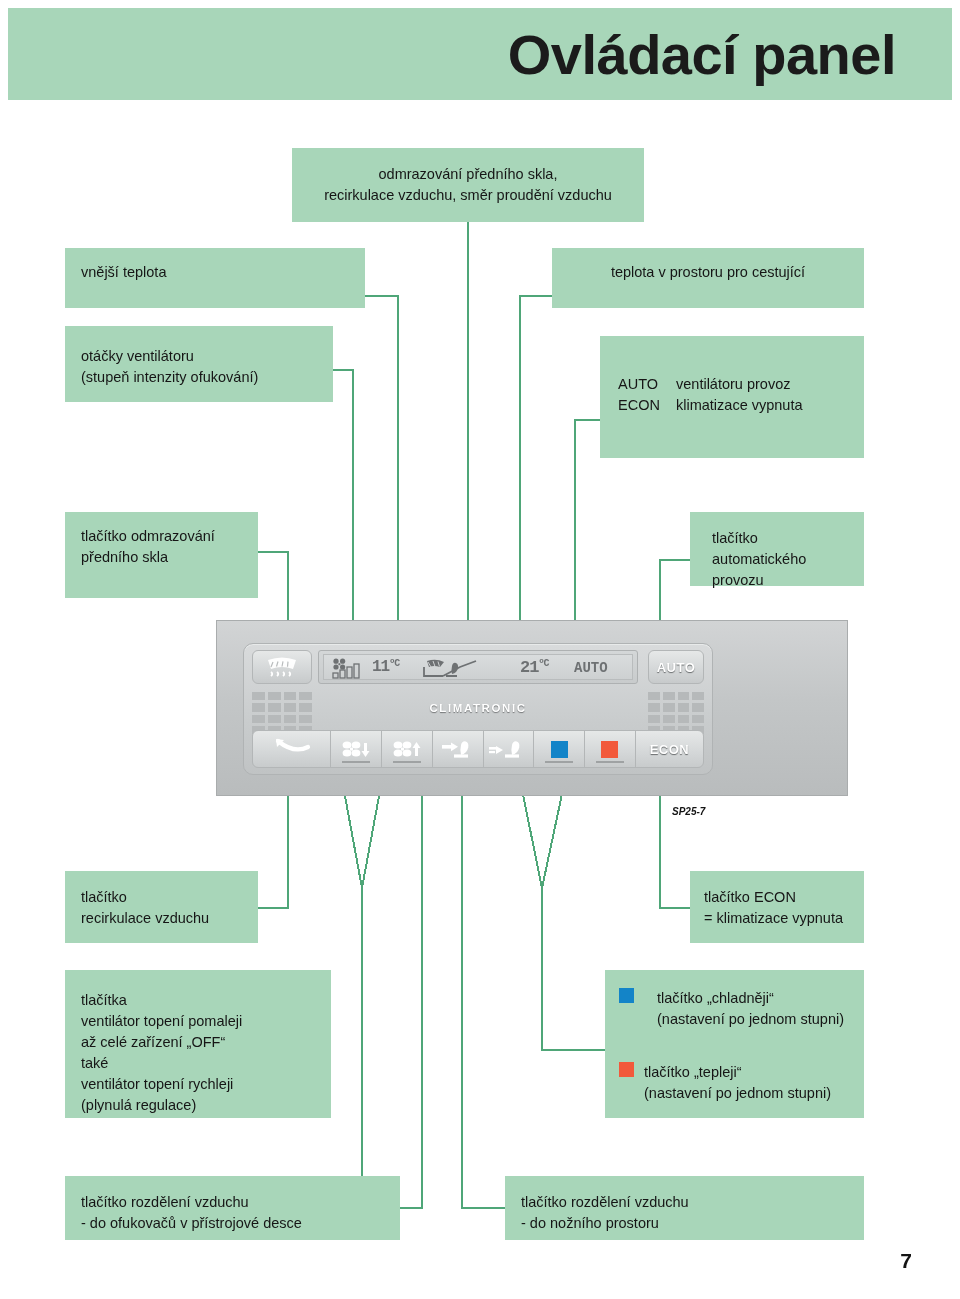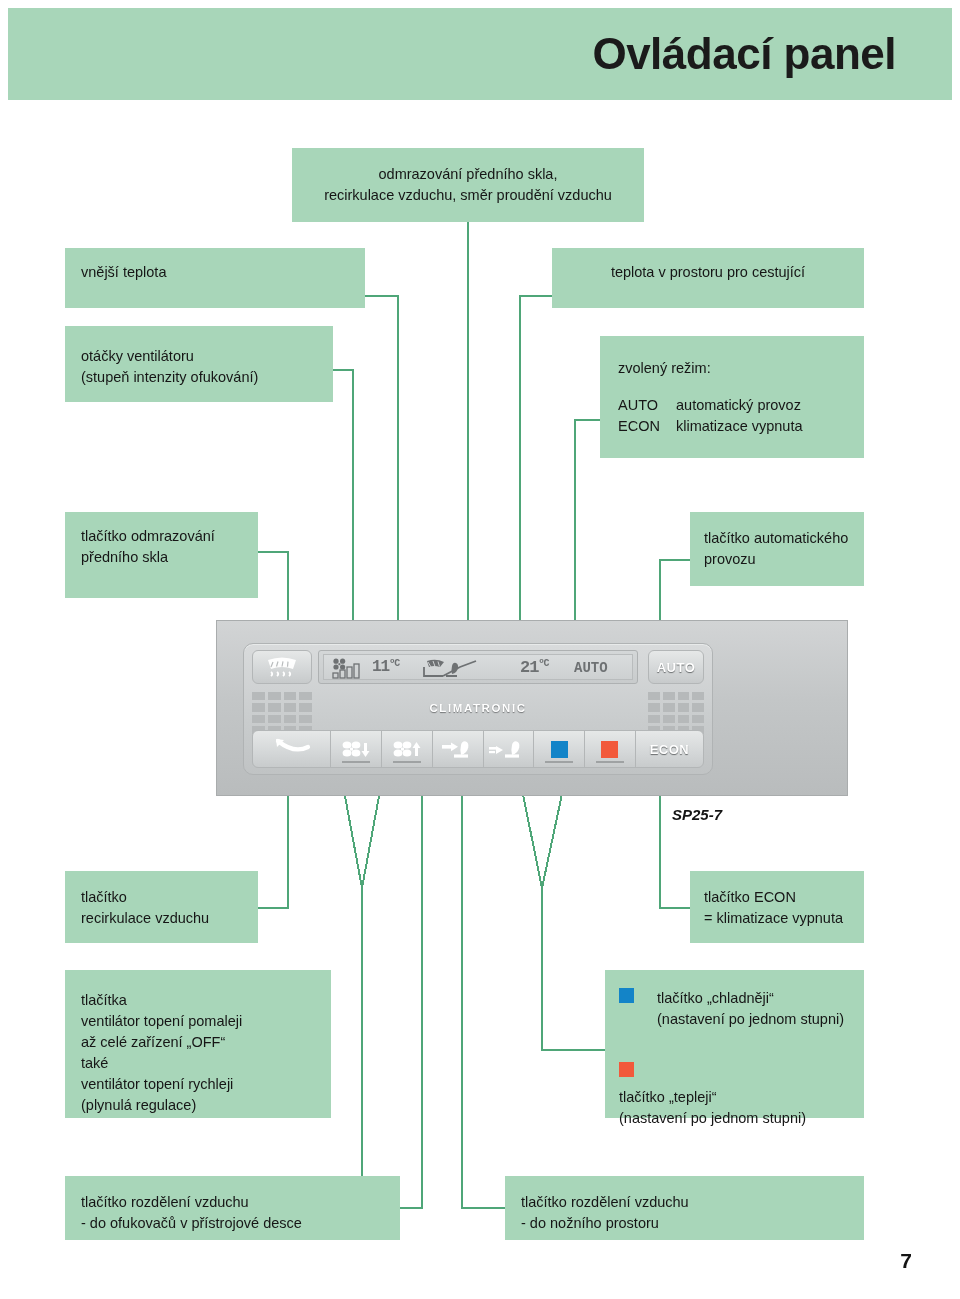--- a/index.html
+++ b/index.html
@@ -10,21 +10,21 @@
   }
   .page{position:absolute;left:0;top:0;width:960px;height:1299px;}
 
   
   .header{
     position:absolute;left:8px;top:8px;width:944px;height:92px;
     background:#A8D6B9;
   }
   .header-title{
     position:absolute;right:56px;top:50%;transform:translateY(-50%);
-    font-size:44px;font-weight:bold;color:#1b1b1b;letter-spacing:-0.5px;
+    font-size:56px;font-weight:bold;color:#1b1b1b;letter-spacing:-0.5px;
     white-space:nowrap;
   }
 
   
   .box{
     position:absolute;background:#A8D6B9;color:#161616;
     font-size:14.5px;line-height:1.45;box-sizing:border-box;
   }
   .box.center{display:flex;align-items:center;justify-content:center;text-align:center;}
 
@@ -76,21 +76,21 @@
   }
   .rowbtn:first-child{border-top-left-radius:6px;border-bottom-left-radius:6px;}
   .rowbtn:last-child{border-top-right-radius:6px;border-bottom-right-radius:6px;margin-right:0;}
   .underbar{position:absolute;bottom:4px;left:22%;width:56%;height:2px;background:#9fa2a3;}
   .grille{position:absolute;display:grid;grid-template-columns:repeat(4,1fr);
     grid-template-rows:repeat(4,1fr);gap:3px;}
   .grille i{background:#b6b9ba;display:block;}
   .sq{width:17px;height:17px;display:block;}
 
   .sp-label{
-    position:absolute;left:672px;top:806px;font-size:15px;font-style:italic;
+    position:absolute;left:672px;top:806px;font-size:10px;font-style:italic;
     font-weight:bold;color:#141414;
   }
   .pagenum{position:absolute;right:48px;bottom:26px;font-size:21px;font-weight:bold;color:#141414;}
 </style>
 </head>
 <body>
 
 <div class="page">
 
   <div class="header">
@@ -144,38 +144,37 @@
   <div class="box" style="left:552px;top:248px;width:312px;height:60px;padding:14px 16px;text-align:center;">
     <span style="white-space:pre-line;">teplota v prostoru pro cestující</span>
   </div>
 
   <div class="box" style="left:65px;top:326px;width:268px;height:76px;padding:20px 16px;">
     <span style="white-space:pre-line;">otáčky ventilátoru
 (stupeň intenzity ofukování)</span>
   </div>
 
   <div class="box" style="left:600px;top:336px;width:264px;height:122px;padding:22px 0 0 18px;">
-    <div>zvolený režim:</div>
     <div style="height:16px;"></div>
     <div style="display:flex;">
       <span style="width:58px;">AUTO</span>
-      <span>automatický provoz</span>
+      <span>ventilátoru provoz</span>
     </div>
     <div style="display:flex;">
       <span style="width:58px;">ECON</span>
       <span>klimatizace vypnuta</span>
     </div>
   </div>
 
   <div class="box" style="left:65px;top:512px;width:193px;height:86px;padding:14px 16px;">
     <span style="white-space:pre-line;">tlačítko odmrazování
 předního skla</span>
   </div>
 
-  <div class="box" style="left:690px;top:512px;width:174px;height:74px;padding:16px 14px;">
+  <div class="box" style="left:690px;top:512px;width:174px;height:74px;padding:16px 22px;">
     <span style="white-space:pre-line;">tlačítko automatického
 provozu</span>
   </div>
 
   <div class="box" style="left:65px;top:871px;width:193px;height:72px;padding:16px 16px;">
     <span style="white-space:pre-line;">tlačítko
 recirkulace vzduchu</span>
   </div>
 
   <div class="box" style="left:690px;top:871px;width:174px;height:72px;padding:16px 14px;">
@@ -194,21 +193,21 @@
 
   <div class="box" style="left:605px;top:970px;width:259px;height:148px;padding:18px 14px;">
     <div style="display:flex;gap:23px;">
       <span class="sw sw-blue"></span>
       <span>
         <span>tlačítko „chladněji“</span><br>
         <span>(nastavení po jednom stupni)</span>
       </span>
     </div>
     <div style="height:32px;"></div>
-    <div style="display:flex;gap:10px;flex-direction:column;">
+    <div style="display:flex;gap:10px;">
       <span class="sw sw-orange"></span>
       <span>
         <span>tlačítko „tepleji“</span><br>
         <span>(nastavení po jednom stupni)</span>
       </span>
     </div>
   </div>
 
   <div class="box" style="left:65px;top:1176px;width:335px;height:64px;padding:16px 16px;">
     <span style="white-space:pre-line;">tlačítko rozdělení vzduchu

